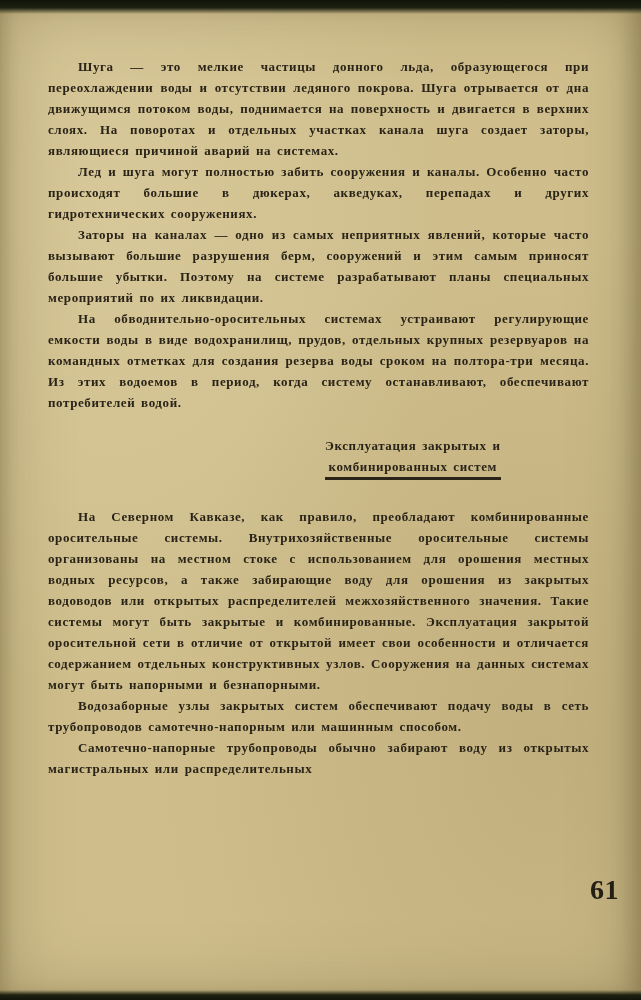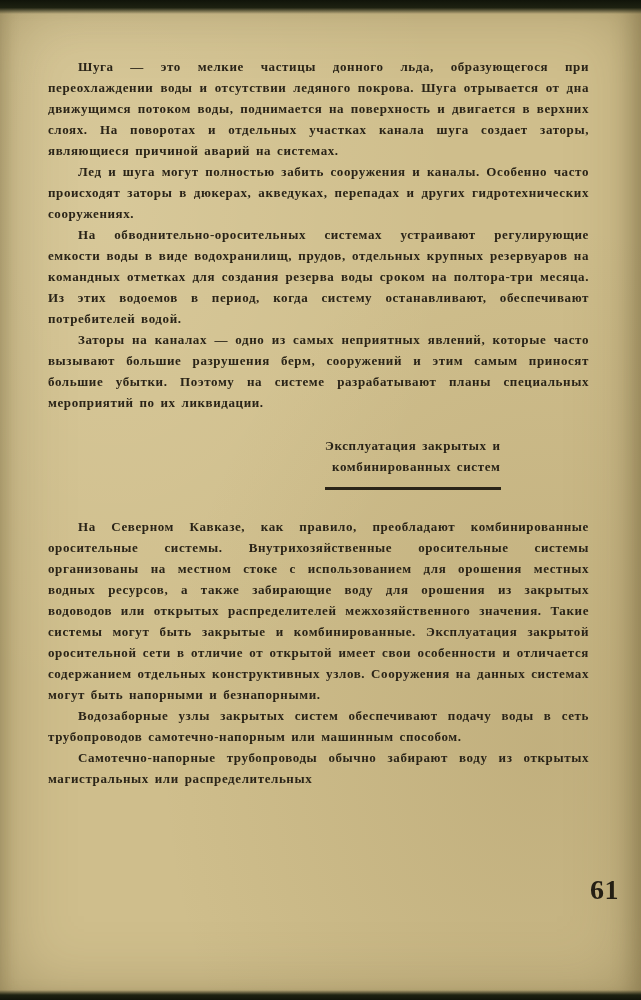--- a/index.html
+++ b/index.html
@@ -52,23 +52,23 @@
     z-index: 2;
   }
   p.para {
     margin: 0;
     text-indent: 30px;
   }
   .heading {
     width: max-content;
     max-width: 262px;
     margin: 22px 0 26px 277px;
-    padding-bottom: 10px;
+    padding-bottom: 0;
     border-bottom: 3.5px solid #2a2418;
-    text-align: right;
+    text-align: center;
     text-indent: 0;
     line-height: 21px;
   }
   .page-number {
     position: absolute;
     top: 874px;
     right: 22px;
     font-size: 28px;
     font-weight: bold;
     color: #241f14;
@@ -77,23 +77,23 @@
   }
 </style>
 </head>
 <body>
 
 <div class="page">
   <div class="edge-top"></div>
 
   <div class="content">
     <p class="para">Шуга — это мелкие частицы донного льда, образующегося при переохлаждении воды и отсутствии ледяного покрова. Шуга отрывается от дна движущимся потоком воды, поднимается на поверхность и двигается в верхних слоях. На поворотах и отдельных участках канала шуга создает заторы, являющиеся причиной аварий на системах.</p>
-    <p class="para">Лед и шуга могут полностью забить сооружения и каналы. Особенно часто происходят заторы в дюкерах, акведуках, перепадах и других гидротехнических сооружениях.</p>
+    <p class="para">Лед и шуга могут полностью забить сооружения и каналы. Особенно часто происходят большие в дюкерах, акведуках, перепадах и других гидротехнических сооружениях.</p>
+    <p class="para">Заторы на каналах — одно из самых неприятных явлений, которые часто вызывают большие разрушения берм, сооружений и этим самым приносят большие убытки. Поэтому на системе разрабатывают планы специальных мероприятий по их ликвидации.</p>
     <p class="para">На обводнительно-оросительных системах устраивают регулирующие емкости воды в виде водохранилищ, прудов, отдельных крупных резервуаров на командных отметках для создания резерва воды сроком на полтора-три месяца. Из этих водоемов в период, когда систему останавливают, обеспечивают потребителей водой.</p>
-    <p class="para">Заторы на каналах — одно из самых неприятных явлений, которые часто вызывают большие разрушения берм, сооружений и этим самым приносят большие убытки. Поэтому на системе разрабатывают планы специальных мероприятий по их ликвидации.</p>
 
     <div class="heading">
       <div>Эксплуатация закрытых и</div>
       <div>комбинированных систем</div>
     </div>
 
     <p class="para">На Северном Кавказе, как правило, преобладают комбинированные оросительные системы. Внутрихозяйственные оросительные системы организованы на местном стоке с использованием для орошения местных водных ресурсов, а также забирающие воду для орошения из закрытых водоводов или открытых распределителей межхозяйственного значения. Такие системы могут быть закрытые и комбинированные. Эксплуатация закрытой оросительной сети в отличие от открытой имеет свои особенности и отличается содержанием отдельных конструктивных узлов. Сооружения на данных системах могут быть напорными и безнапорными.</p>
     <p class="para">Водозаборные узлы закрытых систем обеспечивают подачу воды в сеть трубопроводов самотечно-напорным или машинным способом.</p>
     <p class="para">Самотечно-напорные трубопроводы обычно забирают воду из открытых магистральных или распределительных</p>
   </div>

